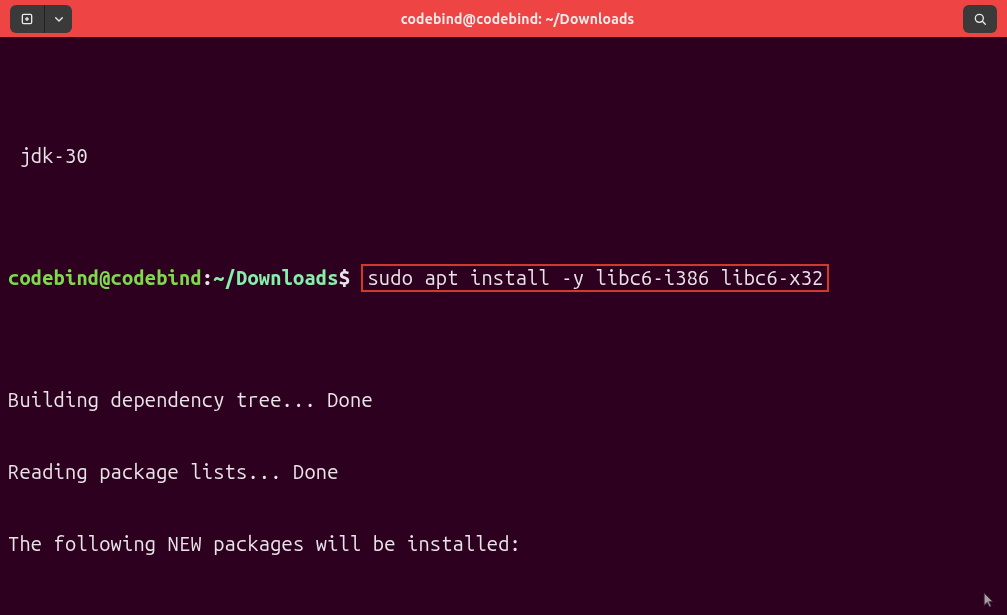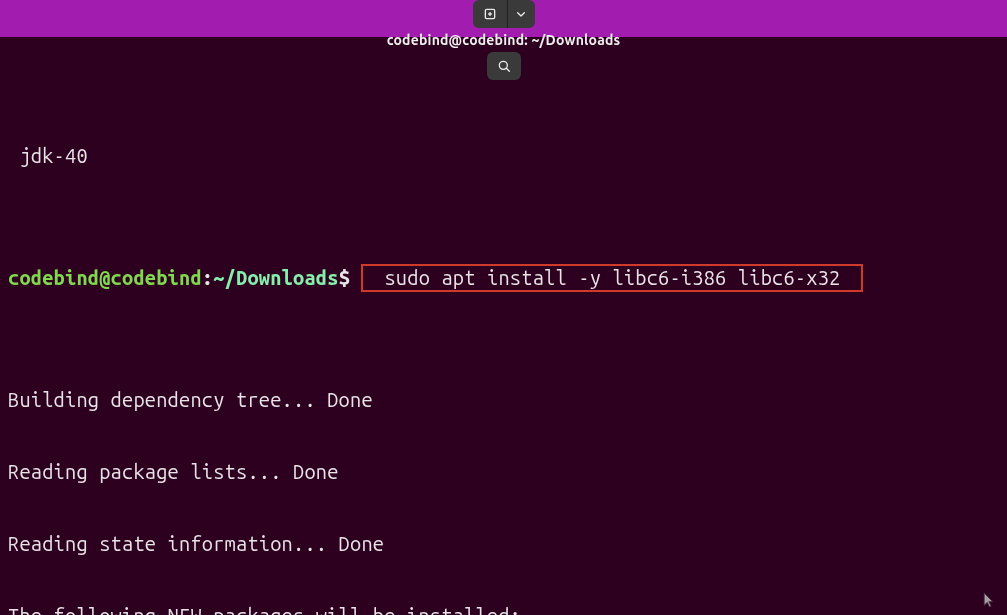--- a/index.html
+++ b/index.html
@@ -8,29 +8,28 @@
     background: #2c001e;
     font-family: "Ubuntu Mono", "DejaVu Sans Mono", monospace;
     font-size: 20px;
     line-height: 24px;
     color: #e9e4e8;
   }
 
   
   .titlebar {
     height: 38px;
-    background: #a21caf;
+    background: #ef4444;
     display: flex;
     align-items: center;
     justify-content: space-between;
     padding: 0 10px;
     border-bottom: 1px solid #2c001e;
     font-family: "Ubuntu", "DejaVu Sans", Arial, sans-serif;
     font-size: 14px;
-    flex-direction: column;
   }
   .titlebar-left, .titlebar-right { display: flex; gap: 6px; align-items: center; }
   .titlebar-btn {
     width: 34px; height: 28px;
     background: #3a3a3a;
     border-radius: 6px;
     display: flex; align-items: center; justify-content: center;
     color: #eaeaea;
     border: none;
   }
@@ -58,21 +57,21 @@
   }
   .line { display: block; }
   .user  { color: #7fd84d; font-weight: bold; }
   .at    { color: #7fd84d; font-weight: bold; }
   .host  { color: #7fd84d; font-weight: bold; }
   .colon { color: #e9e4e8; font-weight: bold; }
   .path  { color: #86efac; font-weight: bold; }
   .dollar{ color: #e9e4e8; font-weight: bold; }
   .cmd-outline {
     border: 2px solid #d03a2b;
-    padding: 0 21px;
+    padding: 0 4px;
     display: inline-block;
   }
   .cursor-area {
     position: absolute;
     right: 10px; bottom: 6px;
     width: 18px; height: 18px;
     opacity: .65;
   }
 </style>
 </head>
@@ -104,29 +103,28 @@
         <circle cx="11" cy="11" r="6" fill="none" stroke="#eaeaea" stroke-width="2"></circle>
         <line x1="15.5" y1="15.5" x2="20" y2="20" stroke="#eaeaea" stroke-width="2" stroke-linecap="round"></line>
       </svg>
     </button>
   </div>
 </div>
 
 <div class="terminal">
 
   
-  <span class="line"> jdk-40</span>
+  <span class="line"> jdk-30</span>
 
   
   <span class="line"><span class="user">codebind</span><span class="at">@</span><span class="host">codebind</span><span class="colon">:</span><span class="path">~/Downloads</span><span class="dollar">$</span> <span class="cmd-outline">sudo apt install -y libc6-i386 libc6-x32</span></span>
 
   
   <span class="line">Building dependency tree... Done</span>
   <span class="line">Reading package lists... Done</span>
-  <span class="line">Reading state information... Done</span>
   <span class="line">The following NEW packages will be installed:</span>
   
   
   
   
   
   
   
   
   

